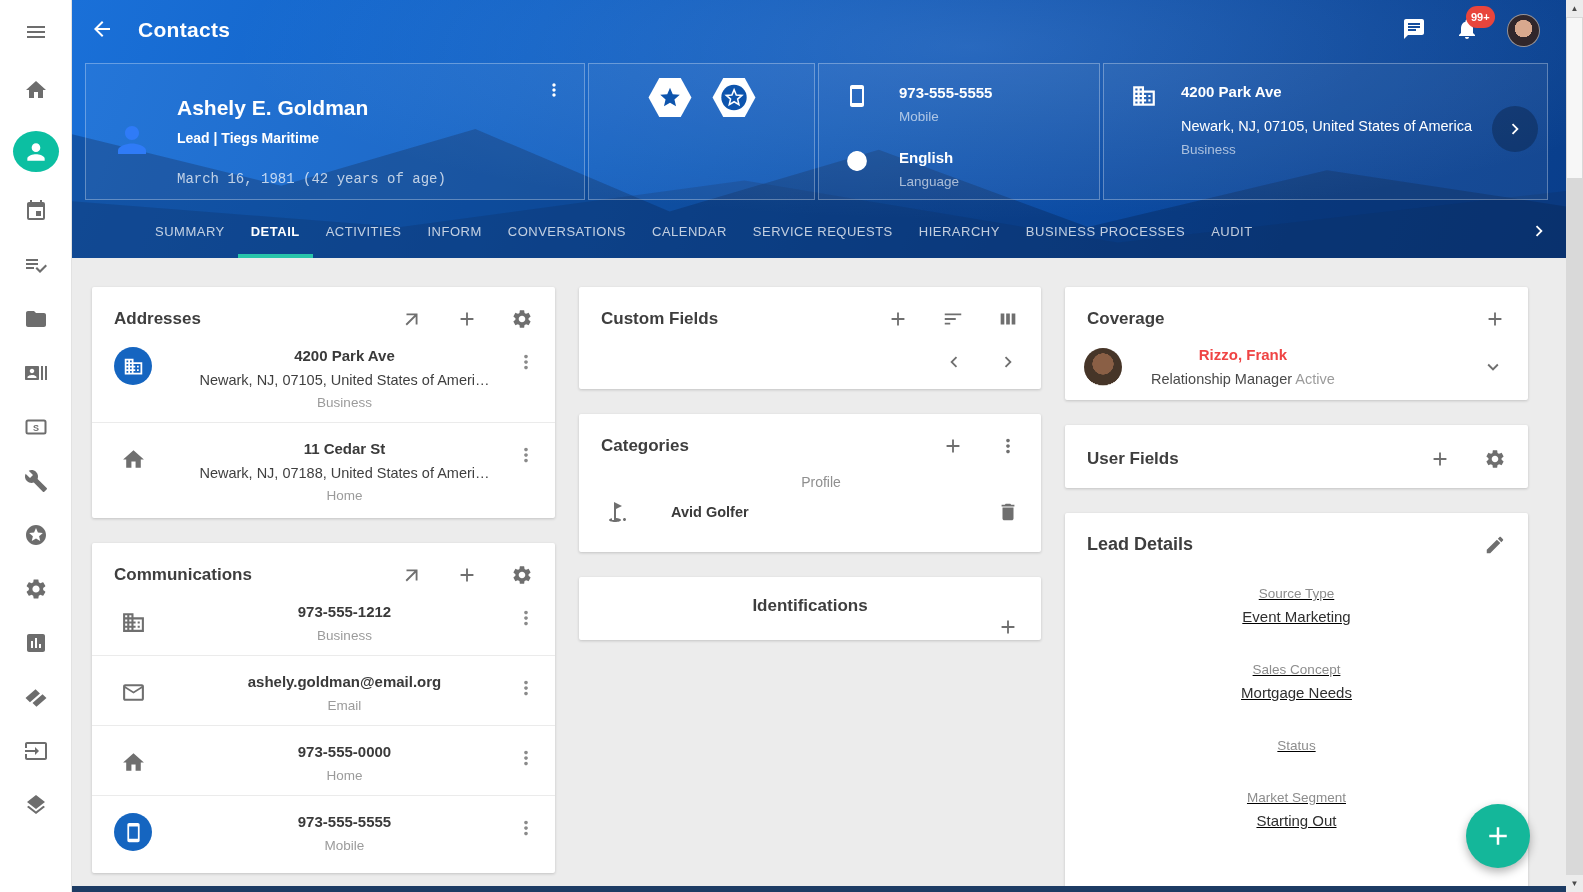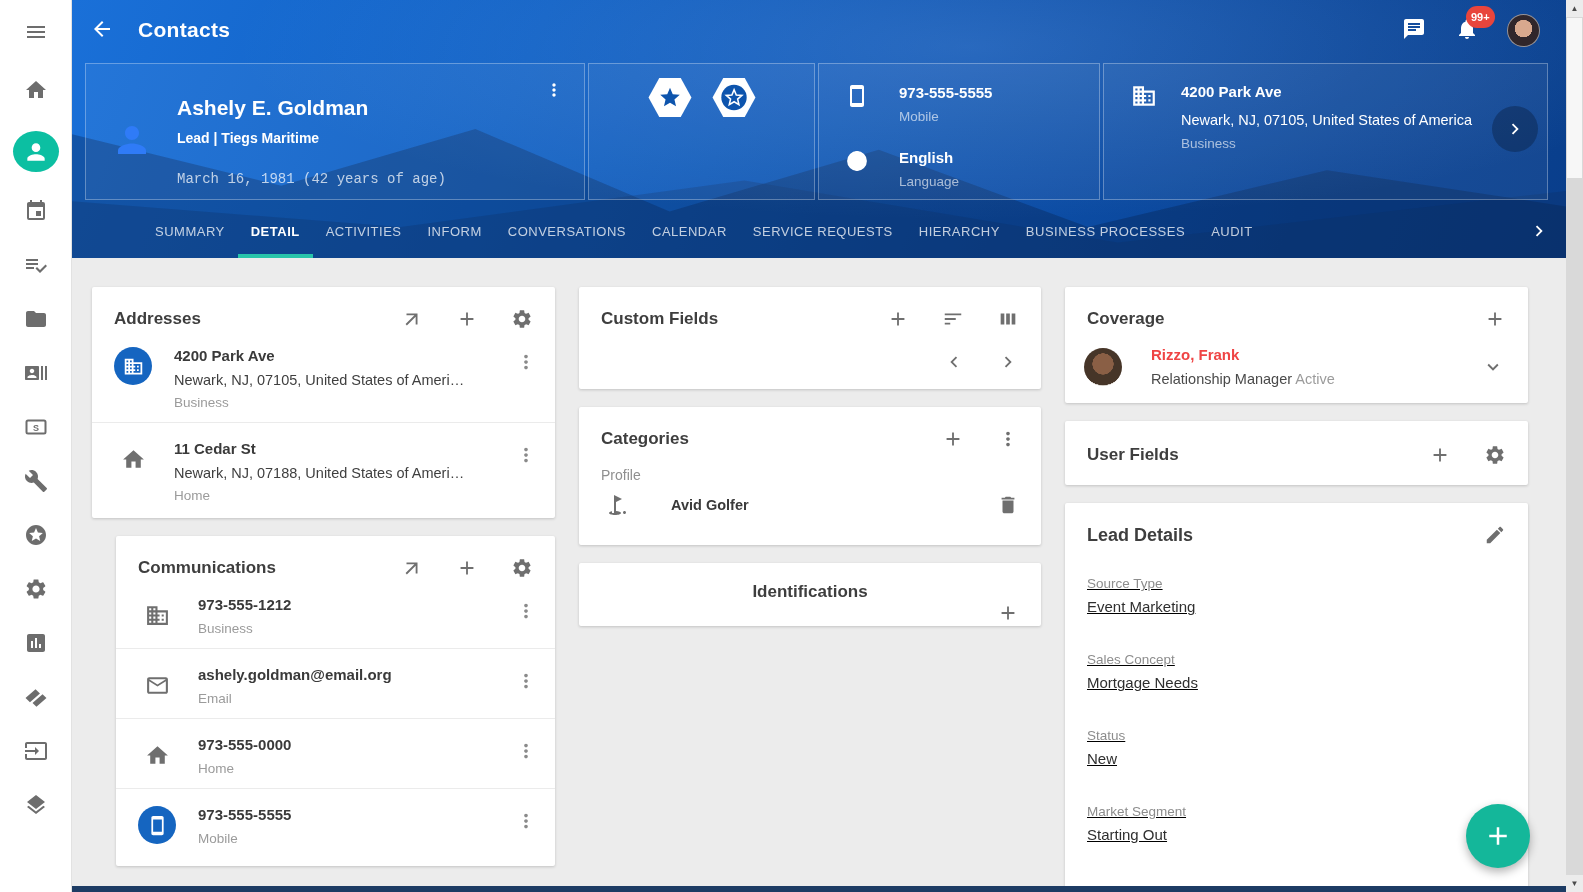--- a/index.html
+++ b/index.html
@@ -62,39 +62,39 @@
 
   .hexbadge { width:48px; height:41px; cursor:pointer; }
 
   .hrow { display:flex; margin-bottom:25px; }
   .hrow .hicon { width:26px; height:26px; color:#fff; margin-right:28px; flex:none; }
   .hrow .hicon svg { width:24px; height:24px; fill:currentColor; }
   .hval { font-size:15px; font-weight:bold; }
   .hlab { font-size:13.5px; color:rgba(255,255,255,.62); margin-top:8px; }
   .addr-text { margin-left:24px; }
   .addr-l1 { font-size:15px; font-weight:bold; }
-  .addr-l2 { font-size:14.5px; margin-top:12px; }
+  .addr-l2 { font-size:14.5px; margin-top:18px; }
   .hero-next { position:absolute; top:106px; right:28px; width:46px; height:46px; border-radius:50%;
                background:rgba(9,30,64,.42); display:flex; align-items:center; justify-content:center;
                color:#fff; cursor:pointer; z-index:3; }
   .hero-next svg { width:22px; height:22px; fill:currentColor; }
 
   
   .tabs { position:absolute; left:0; right:0; bottom:0; height:53px; display:flex; align-items:stretch;
           padding-left:70px; }
   .tab { display:flex; align-items:center; padding:0 13px; font-size:13px; letter-spacing:.5px;
          color:rgba(255,255,255,.75); cursor:pointer; white-space:nowrap; }
   .tab.active { color:#fff; font-weight:bold; box-shadow: inset 0 -4px 0 #28c5aa; }
   .tabs-more { margin-left:auto; align-self:center; width:24px; height:24px; color:#fff; cursor:pointer; margin-right:14px; }
   .tabs-more svg { width:22px; height:22px; fill:currentColor; }
 
   
   .content { position:absolute; top:258px; left:0; width:100%; height:634px;
              padding:29px 38px 0 20px; display:flex; gap:24px; }
-  .col { display:flex; flex-direction:column; gap:18px; }
+  .col { display:flex; flex-direction:column; gap:25px;text-align:center; }
   .col1 { width:463px; } .col2 { width:462px; } .col3 { width:463px; }
 
   .card { background:#fff; border-radius:2px; box-shadow:0 1px 3px rgba(0,0,0,.18); position:relative; }
   .card-head { display:flex; align-items:center; padding:21px 22px 0 22px; }
   .card-title { font-size:17px; font-weight:bold; color:#3e3e3e; }
   .head-icons { margin-left:auto; display:flex; align-items:center; gap:33px; }
   .ic { width:22px; height:22px; color:#6f6f6f; cursor:pointer; flex:none; }
   .ic svg { width:22px; height:22px; fill:currentColor; }
 
   
@@ -104,21 +104,21 @@
   .row-icon svg { width:25px; height:25px; fill:currentColor; }
   .row-icon.bluecircle { background:#1565c0; border-radius:50%; color:#fff; }
   .row-icon.bluecircle svg { width:21px; height:21px; }
   .row-text { margin-left:22px; min-width:0; flex:1; }
   .row-l1 { font-size:15px; font-weight:bold; color:#3a3a3a; }
   .row-l2 { font-size:14.5px; color:#3f3f3f; margin-top:8px; white-space:nowrap; overflow:hidden; }
   .row-lab { font-size:13.5px; color:#9b9b9b; margin-top:7px; }
   .kebab { width:22px; height:22px; color:#8a8a8a; cursor:pointer; margin-top:4px; flex:none; }
 
   .addresses-card { height:231px; }
-  .comms-card { height:330px;margin-left:24px; }
+  .comms-card { height:330px; }
   .comm-row .row-lab { margin-top:8px; }
 
   .customfields-card { height:102px; }
   .cf-pager { position:absolute; right:22px; bottom:16px; display:flex; gap:32px; }
   .categories-card { height:138px; }
   .cat-group { font-size:14px; color:#8f8f8f; padding:17px 0 0 22px; }
   .cat-row { display:flex; align-items:center; padding:10px 22px 0 26px; }
   .cat-flag { width:24px; height:24px; color:#6f6f6f; }
   .cat-flag svg { width:24px; height:24px; fill:currentColor; }
   .cat-label { font-size:14.5px; font-weight:bold; color:#3a3a3a; margin-left:42px; }
@@ -642,21 +642,20 @@
             <div class="ld-field">
               <div class="ld-label">Source Type</div>
               <div class="ld-value">Event Marketing</div>
             </div>
             <div class="ld-field">
               <div class="ld-label">Sales Concept</div>
               <div class="ld-value">Mortgage Needs</div>
             </div>
             <div class="ld-field">
               <div class="ld-label">Status</div>
-              <div class="ld-value">New</div>
             </div>
             <div class="ld-field">
               <div class="ld-label">Market Segment</div>
               <div class="ld-value">Starting Out</div>
             </div>
           </div>
         </section>
       </div>
     </main>
   </div>

